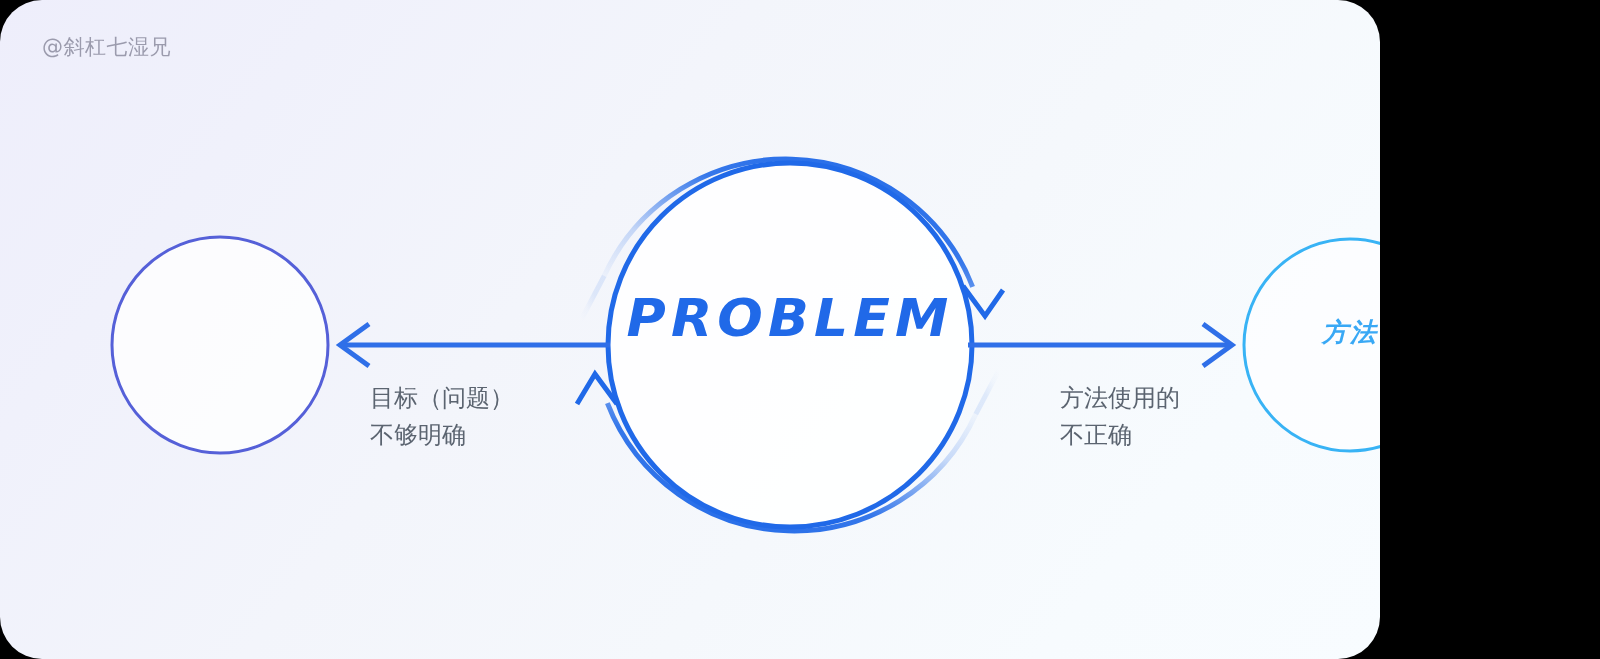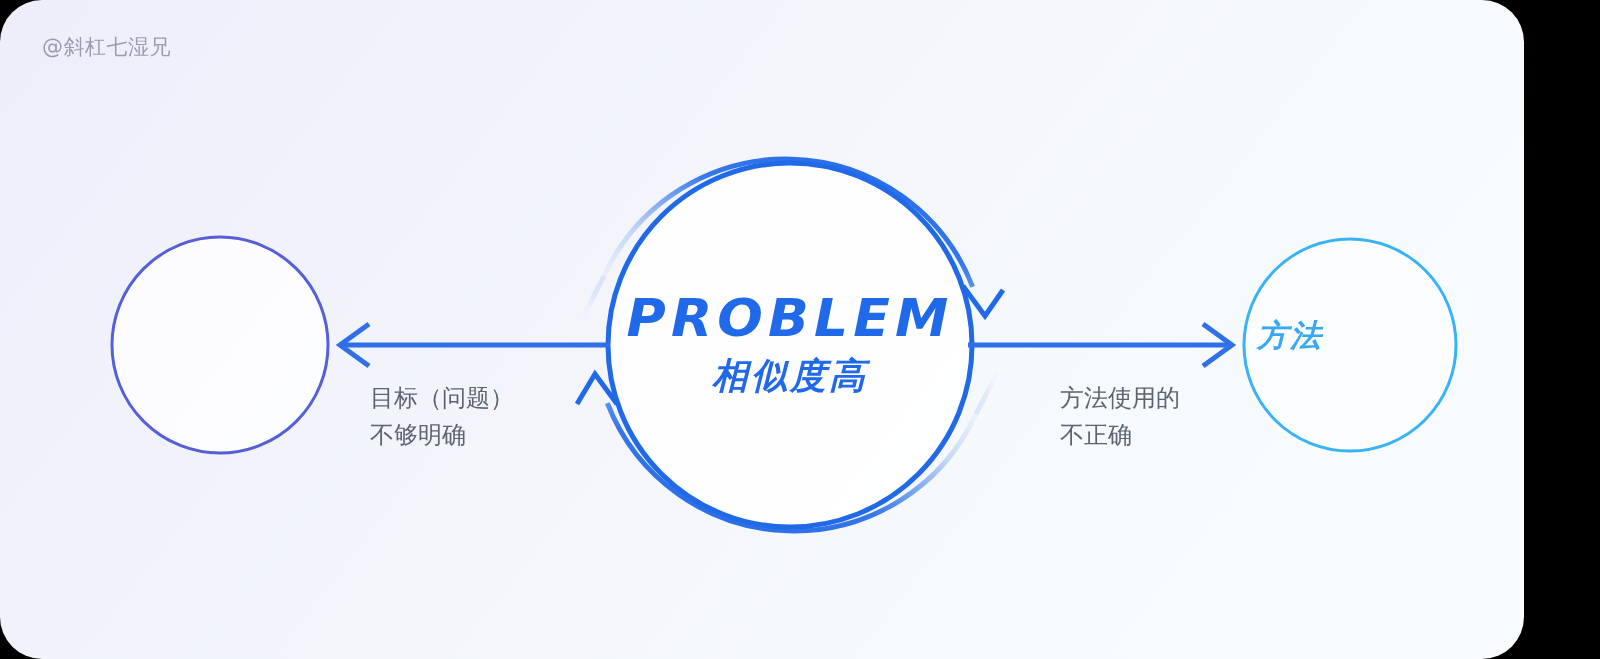--- a/index.html
+++ b/index.html
@@ -8,21 +8,21 @@
     background: #000;
   }
   body {
     width: 1600px;
     height: 659px;
     overflow: hidden;
     font-family: "Liberation Sans", "DejaVu Sans", sans-serif;
   }
   #stage {
     position: relative;
-    width: 1524px;
+    width: 1380px;
     height: 659px;
     border-radius: 42px;
     overflow: hidden;
     background: linear-gradient(128deg, #eeeefb 0%, #f0f1fb 18%, #f3f5fb 40%, #f5f8fc 62%, #f7fbfe 82%, #f8fcff 100%);
   }
   #canvas {
     position: absolute;
     inset: 0;
     width: 1600px;
     height: 659px;
@@ -49,24 +49,24 @@
     line-height: 1.28;
   }
   #goal-label {
     left: 120px;
     top: 292px;
     width: 200px;
     font-size: 31px;
     color: #5560d8;
   }
   #method-label {
-    left: 1190px;
+    left: 1250px;
     top: 316px;
     width: 200px;
-    font-size: 31px;
+    font-size: 26px;
     color: #38a8f5;
   }
   #center-title {
     left: 590px;
     top: 292px;
     width: 400px;
     text-align: center;
     font-weight: bold;
     font-style: italic;
     font-family: "DejaVu Sans", "Liberation Sans", sans-serif;
@@ -149,21 +149,20 @@
     <path d="M 369 366 L 340 345 L 369 324" fill="none" stroke="#2f6fe8" stroke-width="5" stroke-linecap="butt" stroke-linejoin="miter"></path>
 
     <line x1="968" y1="345" x2="1232" y2="345" stroke="#2f6fe8" stroke-width="5"></line>
     <path d="M 1203 324 L 1232 345 L 1203 366" fill="none" stroke="#2f6fe8" stroke-width="5" stroke-linecap="butt" stroke-linejoin="miter"></path>
   </svg>
 
   <div class="overlay-text" id="watermark">@斜杠七湿兄</div>
 
 
   <div class="overlay-text" id="center-title">PROBLEM</div>
-  <div class="overlay-text" id="center-sub">相似度高</div>
 
   <div class="overlay-text node-label" id="method-label">方法</div>
 
   <div class="overlay-text edge-caption" id="caption-left">目标（问题）
 不够明确</div>
   <div class="overlay-text edge-caption" id="caption-right">方法使用的
 不正确</div>
 
 </div>
 

